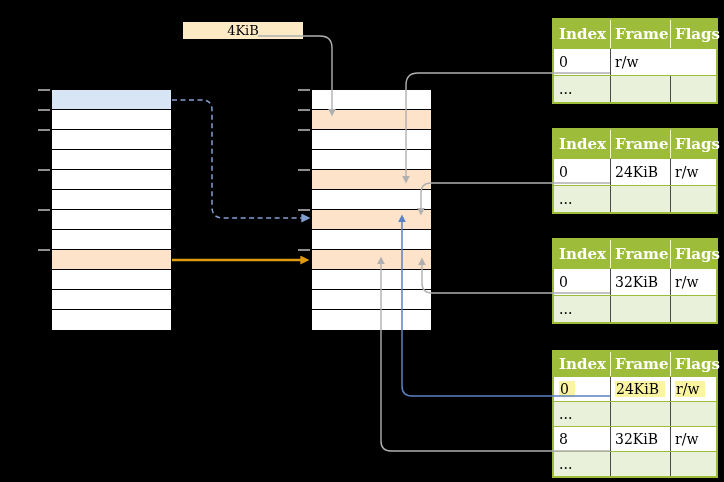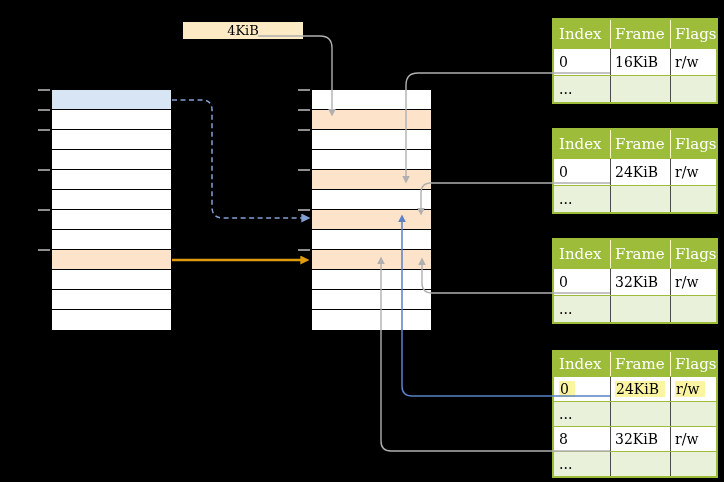--- a/index.html
+++ b/index.html
@@ -29,21 +29,21 @@
   }
   
   .page-table{
     position:absolute;left:552px;width:166px;box-sizing:border-box;
     border:2px solid var(--table-green,#9dbd3a);
     background:var(--cell-white,#fff);z-index:2;
     font-size:14px;color:var(--text-black,#000);
   }
   .pt-header{display:grid;grid-template-columns:56px 60px 1fr;
     background:var(--table-green,#9dbd3a);color:var(--table-header-text,#fff);
-    font-weight:normal;font-size:15px;}
+    font-weight:bold;font-size:15px;}
   .pt-header .pt-cell{height:28px;line-height:28px;padding-left:5px;}
   .pt-header .pt-cell + .pt-cell{border-left:1px solid #fef9c3;padding-left:4px;}
   .pt-row{display:grid;grid-template-columns:56px 60px 1fr;
     border-top:1px solid var(--table-green,#9dbd3a);}
   .pt-row .pt-cell{height:26px;line-height:26px;padding-left:5px;white-space:nowrap;}
   .pt-row .pt-cell + .pt-cell{border-left:1px solid var(--table-cell-divider,#4a4a4a);padding-left:4px;}
   .pt-row.bg-green{background:var(--table-green-light,#eaf1da);}
   .page-table.compact .pt-header .pt-cell{height:24px;line-height:24px;}
   .page-table.compact .pt-row .pt-cell{height:24px;line-height:24px;}
   .hl{background:var(--highlight-yellow,#fbf4a0);padding:0 6px 0 1px;}
@@ -111,21 +111,20 @@
 
   <div id="tables-layer">
       <div class="page-table" style="top: 18px;">
         <div class="pt-header">
           <div class="pt-cell">Index</div>
           <div class="pt-cell">Frame</div>
           <div class="pt-cell">Flags</div>
         </div>
         <div class="pt-row">
           <div class="pt-cell"><span>0</span></div>
-          <div class="pt-cell"><span>16KiB</span></div>
           <div class="pt-cell"><span>r/w</span></div>
         </div>
         <div class="pt-row bg-green">
           <div class="pt-cell"><span>...</span></div>
           <div class="pt-cell"></div>
           <div class="pt-cell"></div>
         </div>
       </div>
       <div class="page-table" style="top: 128px;">
         <div class="pt-header">

